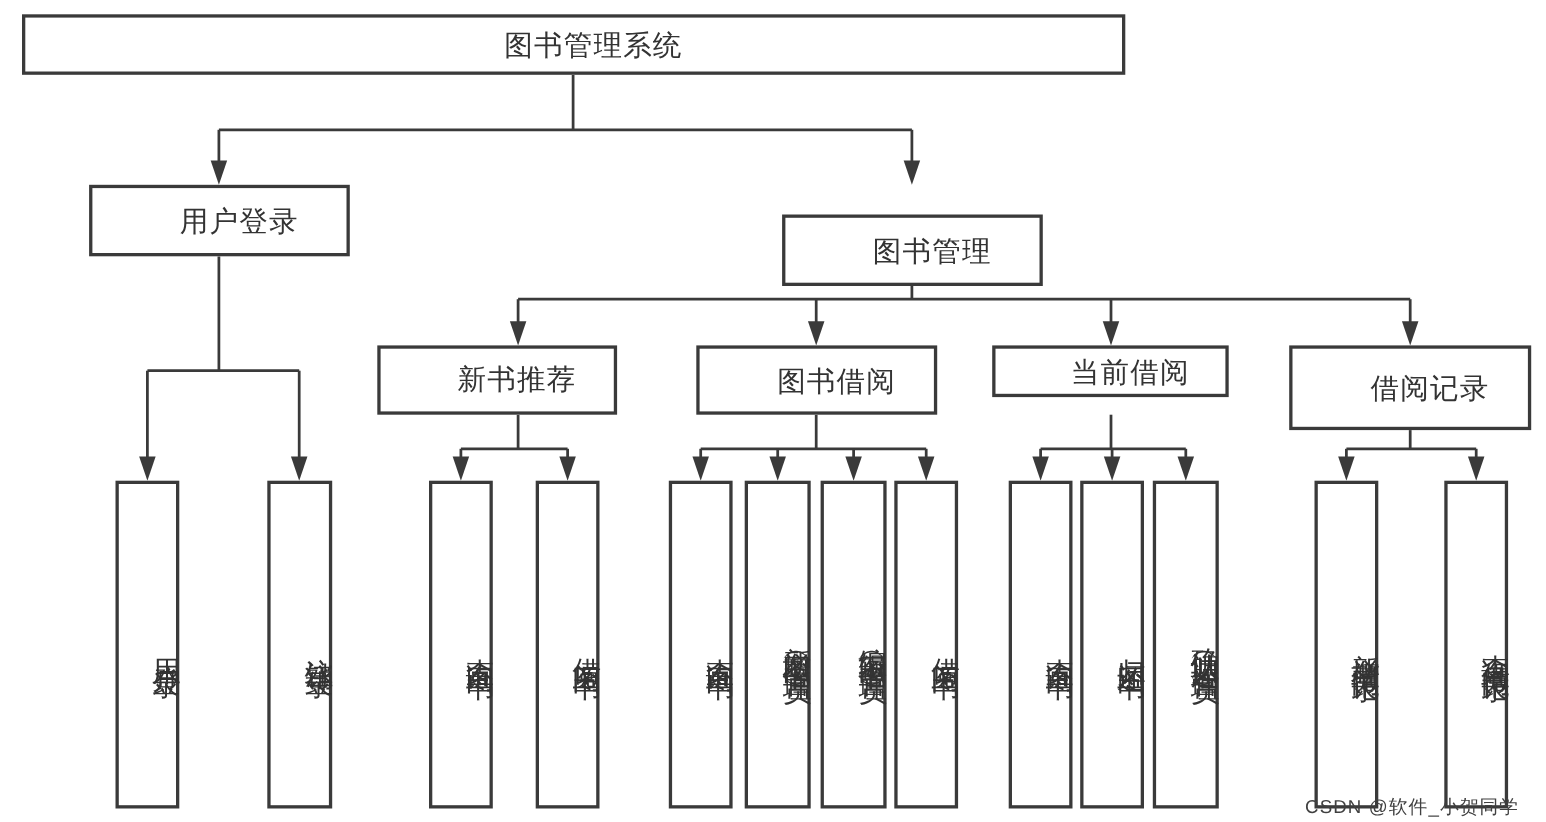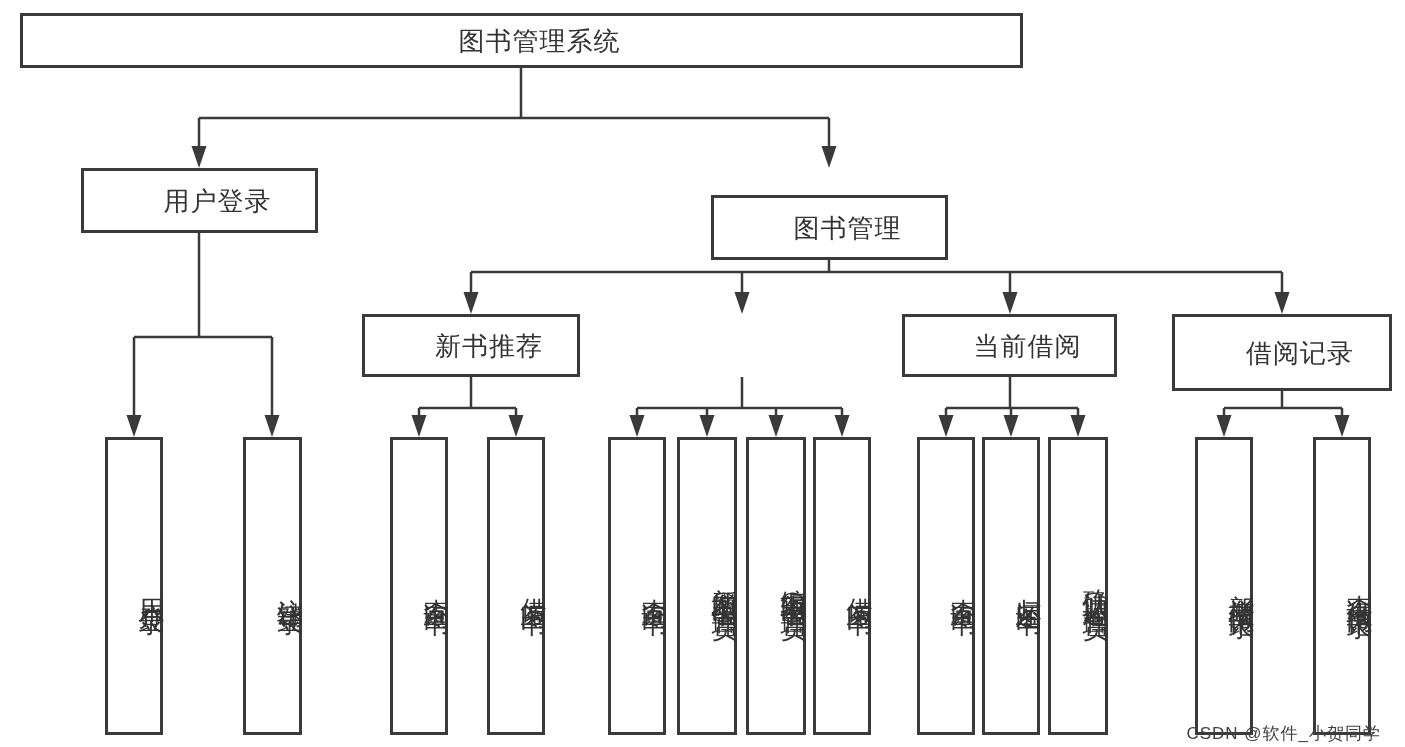--- a/index.html
+++ b/index.html
@@ -40,23 +40,23 @@
   .node.vertical span {
     writing-mode: vertical-rl;
     text-orientation: mixed;
     letter-spacing: 4px;
     white-space: nowrap;
   }
   
   .n-root            { left: 20px;   top: 13px;  width: 1003px; height: 55px; }
   .n-user-login      { left: 81px;   top: 168px; width: 237px;  height: 65px; }
   .n-book-mgmt       { left: 711px;  top: 168px; width: 237px;  height: 65px; margin-top: 27px; }
-  .n-new-book-rec    { left: 362px;  top: 314px; width: 218px;  height: 63px; }
+  .n-new-book-rec    { left: 343px;  top: 314px; width: 218px;  height: 63px; font-family: Liberation Serif, serif; }
   .n-book-borrow     { left: 633px;  top: 314px; width: 219px;  height: 63px; }
-  .n-current-borrow  { left: 902px;  top: 314px; width: 215px;  height: 63px; }
+  .n-current-borrow  { left: 902px;  top: 314px; width: 215px;  height: 47px; }
   .n-borrow-records  { left: 1172px; top: 314px; width: 220px;  height: 77px; }
   .leaf { top: 437px; height: 298px; }
   .n-leaf-user-login { left: 105px;  width: 58px; }
   .n-leaf-logout     { left: 243px;  width: 59px; }
   .n-nbr-query       { left: 390px;  width: 58px; }
   .n-nbr-borrow      { left: 487px;  width: 58px; }
   .n-bb-query        { left: 608px;  width: 58px; }
   .n-bb-add          { left: 677px;  width: 60px; }
   .n-bb-edit         { left: 746px;  width: 60px; }
   .n-bb-borrow       { left: 813px;  width: 58px; }
@@ -156,20 +156,23 @@
   <div class="node n-user-login">
     <span>用户登录</span>
   </div>
   <div class="node n-book-mgmt">
     <span>图书管理</span>
   </div>
 
   <div class="node n-new-book-rec">
     <span>新书推荐</span>
   </div>
+  <div class="node n-book-borrow">
+    <span>图书借阅</span>
+  </div>
   <div class="node n-current-borrow">
     <span>当前借阅</span>
   </div>
   <div class="node n-borrow-records">
     <span>借阅记录</span>
   </div>
 
   <div class="node vertical leaf n-leaf-user-login">
     <span>用户登录</span>
   </div>

